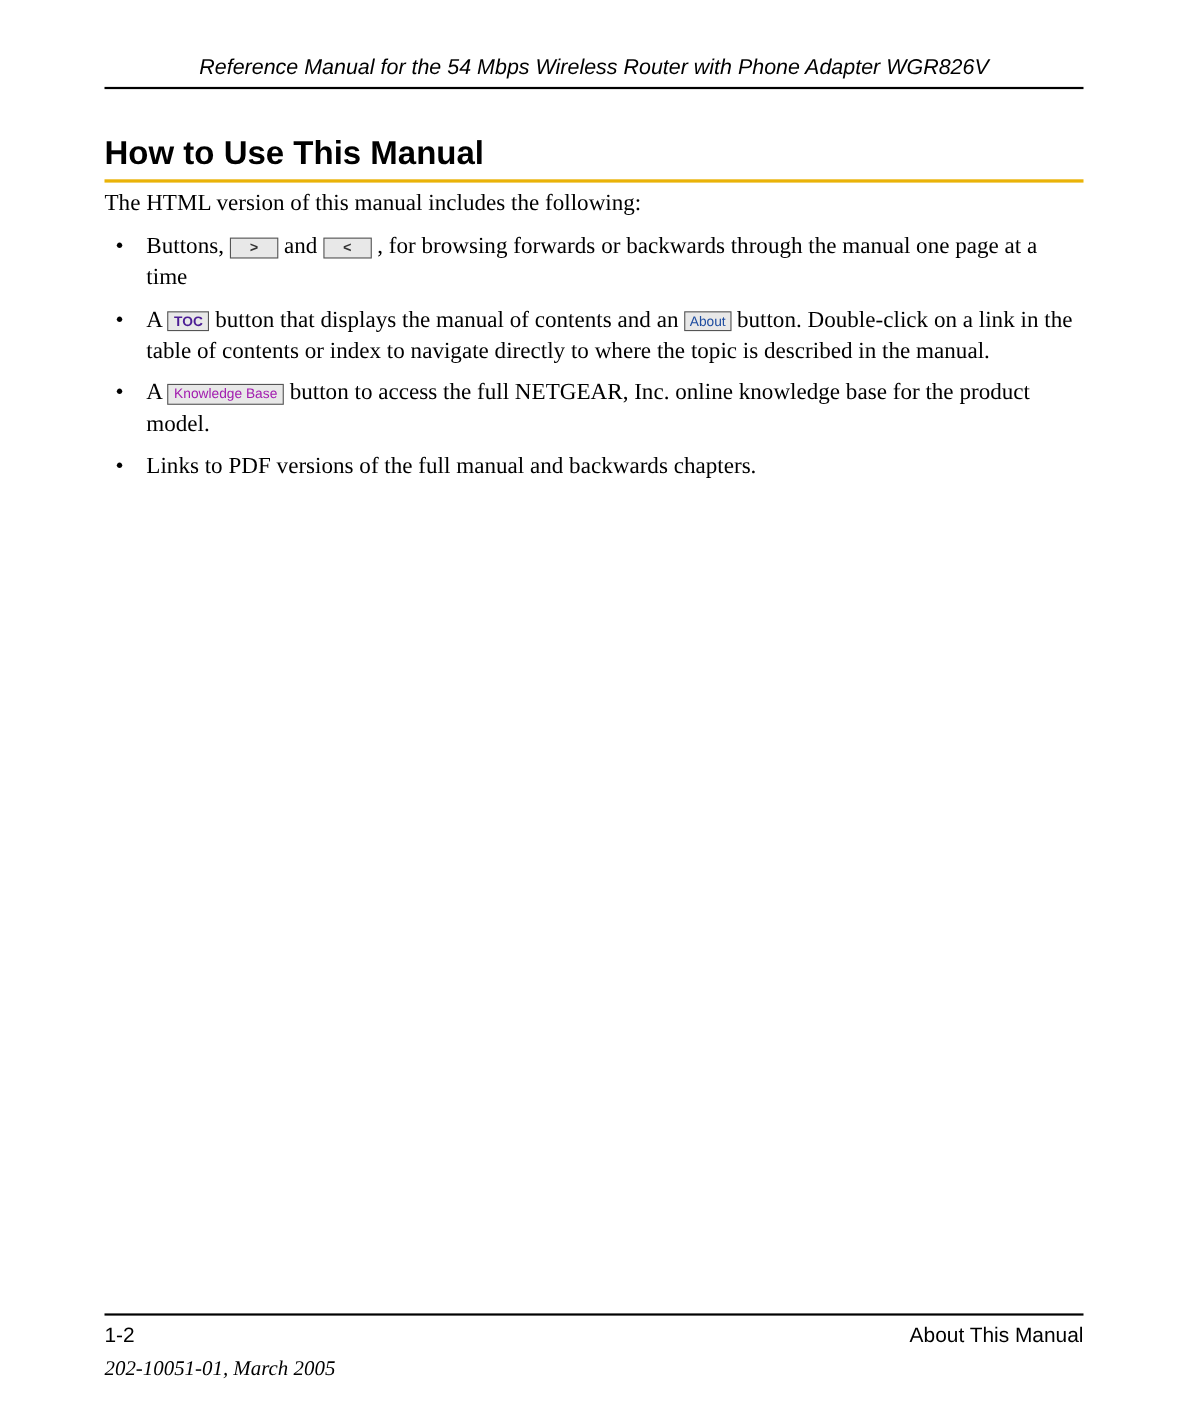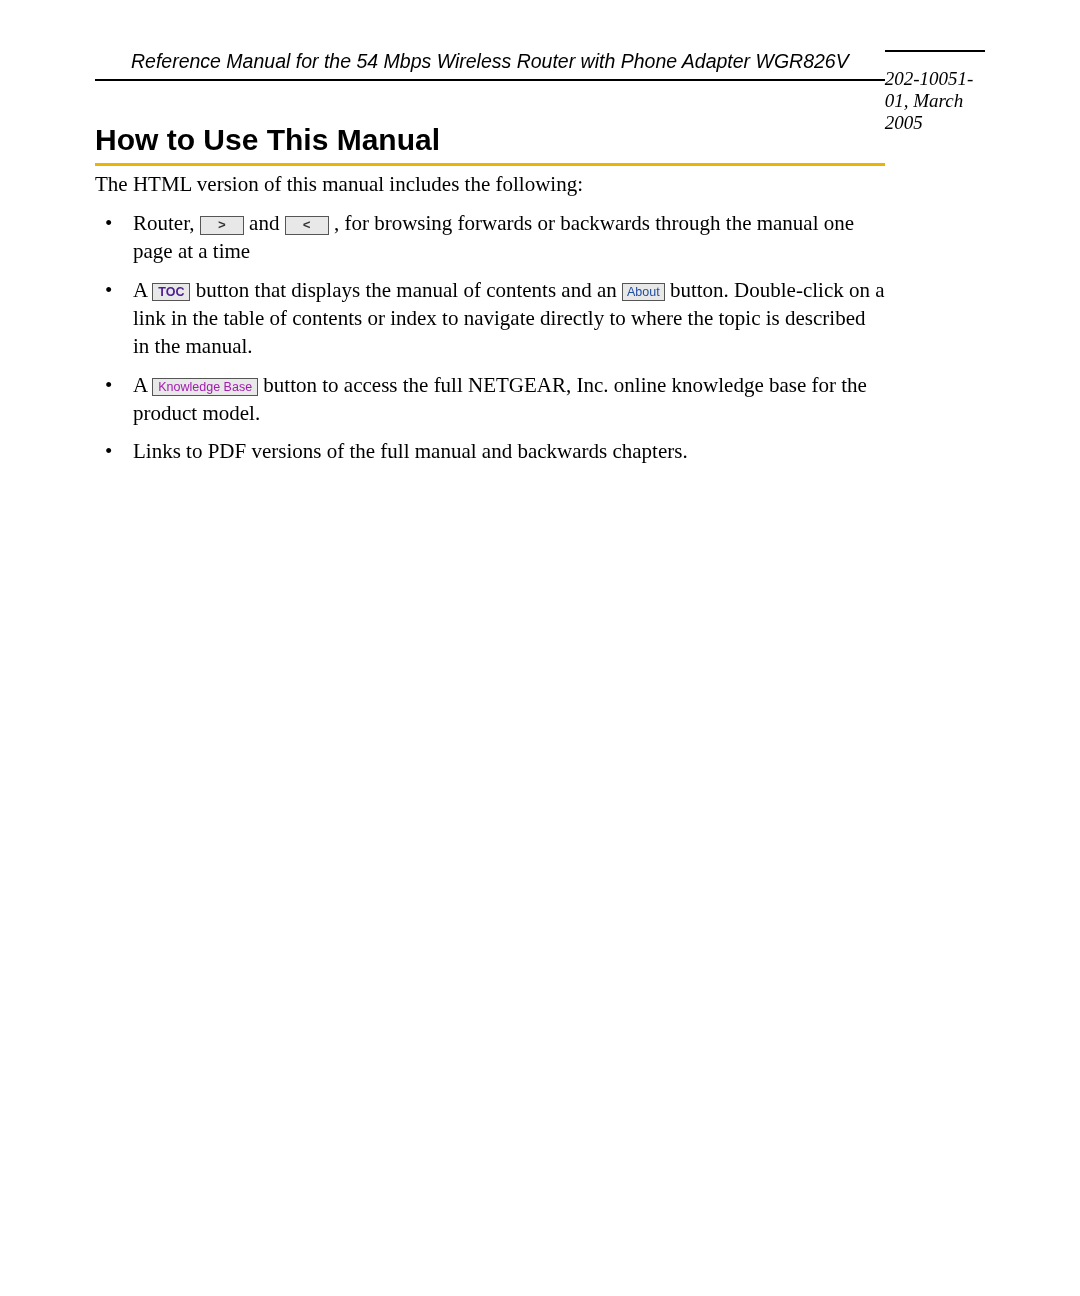--- a/index.html
+++ b/index.html
@@ -9,21 +9,21 @@
       font-family: 'Times New Roman', Times, serif;
       width: 1080px;
       height: 1296px;
       position: relative;
     }
     .page {
       padding: 50px 95px 40px 95px;
       box-sizing: border-box;
       height: 100%;
       display: flex;
-      flex-direction: row;
+      flex-direction: column;
     }
     .header-title {
       font-family: Arial, Helvetica, sans-serif;
       font-style: italic;
       font-size: 19.5px;
       text-align: center;
       padding-bottom: 6px;
       border-bottom: 2px solid #000;
     }
     .section-heading {
@@ -122,30 +122,34 @@
 <div class="page">
   <div class="content">
     <div class="header-title">Reference Manual for the 54 Mbps Wireless Router with Phone Adapter WGR826V</div>
 
     <div class="section-heading">How to Use This Manual</div>
 
     <div class="intro">The HTML version of this manual includes the following:</div>
 
     <ul class="bullets">
       <li>
-        <span>Router, </span><span class="inline-btn arrow">&gt;</span><span> and </span><span class="inline-btn arrow">&lt;</span><span> , for browsing forwards or backwards through the manual one page at a time</span>
+        <span>Buttons, </span><span class="inline-btn arrow">&gt;</span><span> and </span><span class="inline-btn arrow">&lt;</span><span> , for browsing forwards or backwards through the manual one page at a time</span>
       </li>
       <li>
         <span>A </span><span class="inline-btn toc">TOC</span><span> button that displays the manual of contents and an </span><span class="inline-btn idx">About</span><span> button. Double-click on a link in the table of contents or index to navigate directly to where the topic is described in the manual.</span>
       </li>
       <li>
         <span>A </span><span class="inline-btn kb">Knowledge Base</span><span> button to access the full NETGEAR, Inc. online knowledge base for the product model.</span>
       </li>
       <li>
         <span>Links to PDF versions of the full manual and backwards chapters.</span>
       </li>
     </ul>
   </div>
 
   <div class="footer">
+    <div class="footer-row">
+      <span>1-2</span>
+      <span>About This Manual</span>
+    </div>
     <div class="footer-docid">202-10051-01, March 2005</div>
   </div>
 </div>
 
 </body></html>

